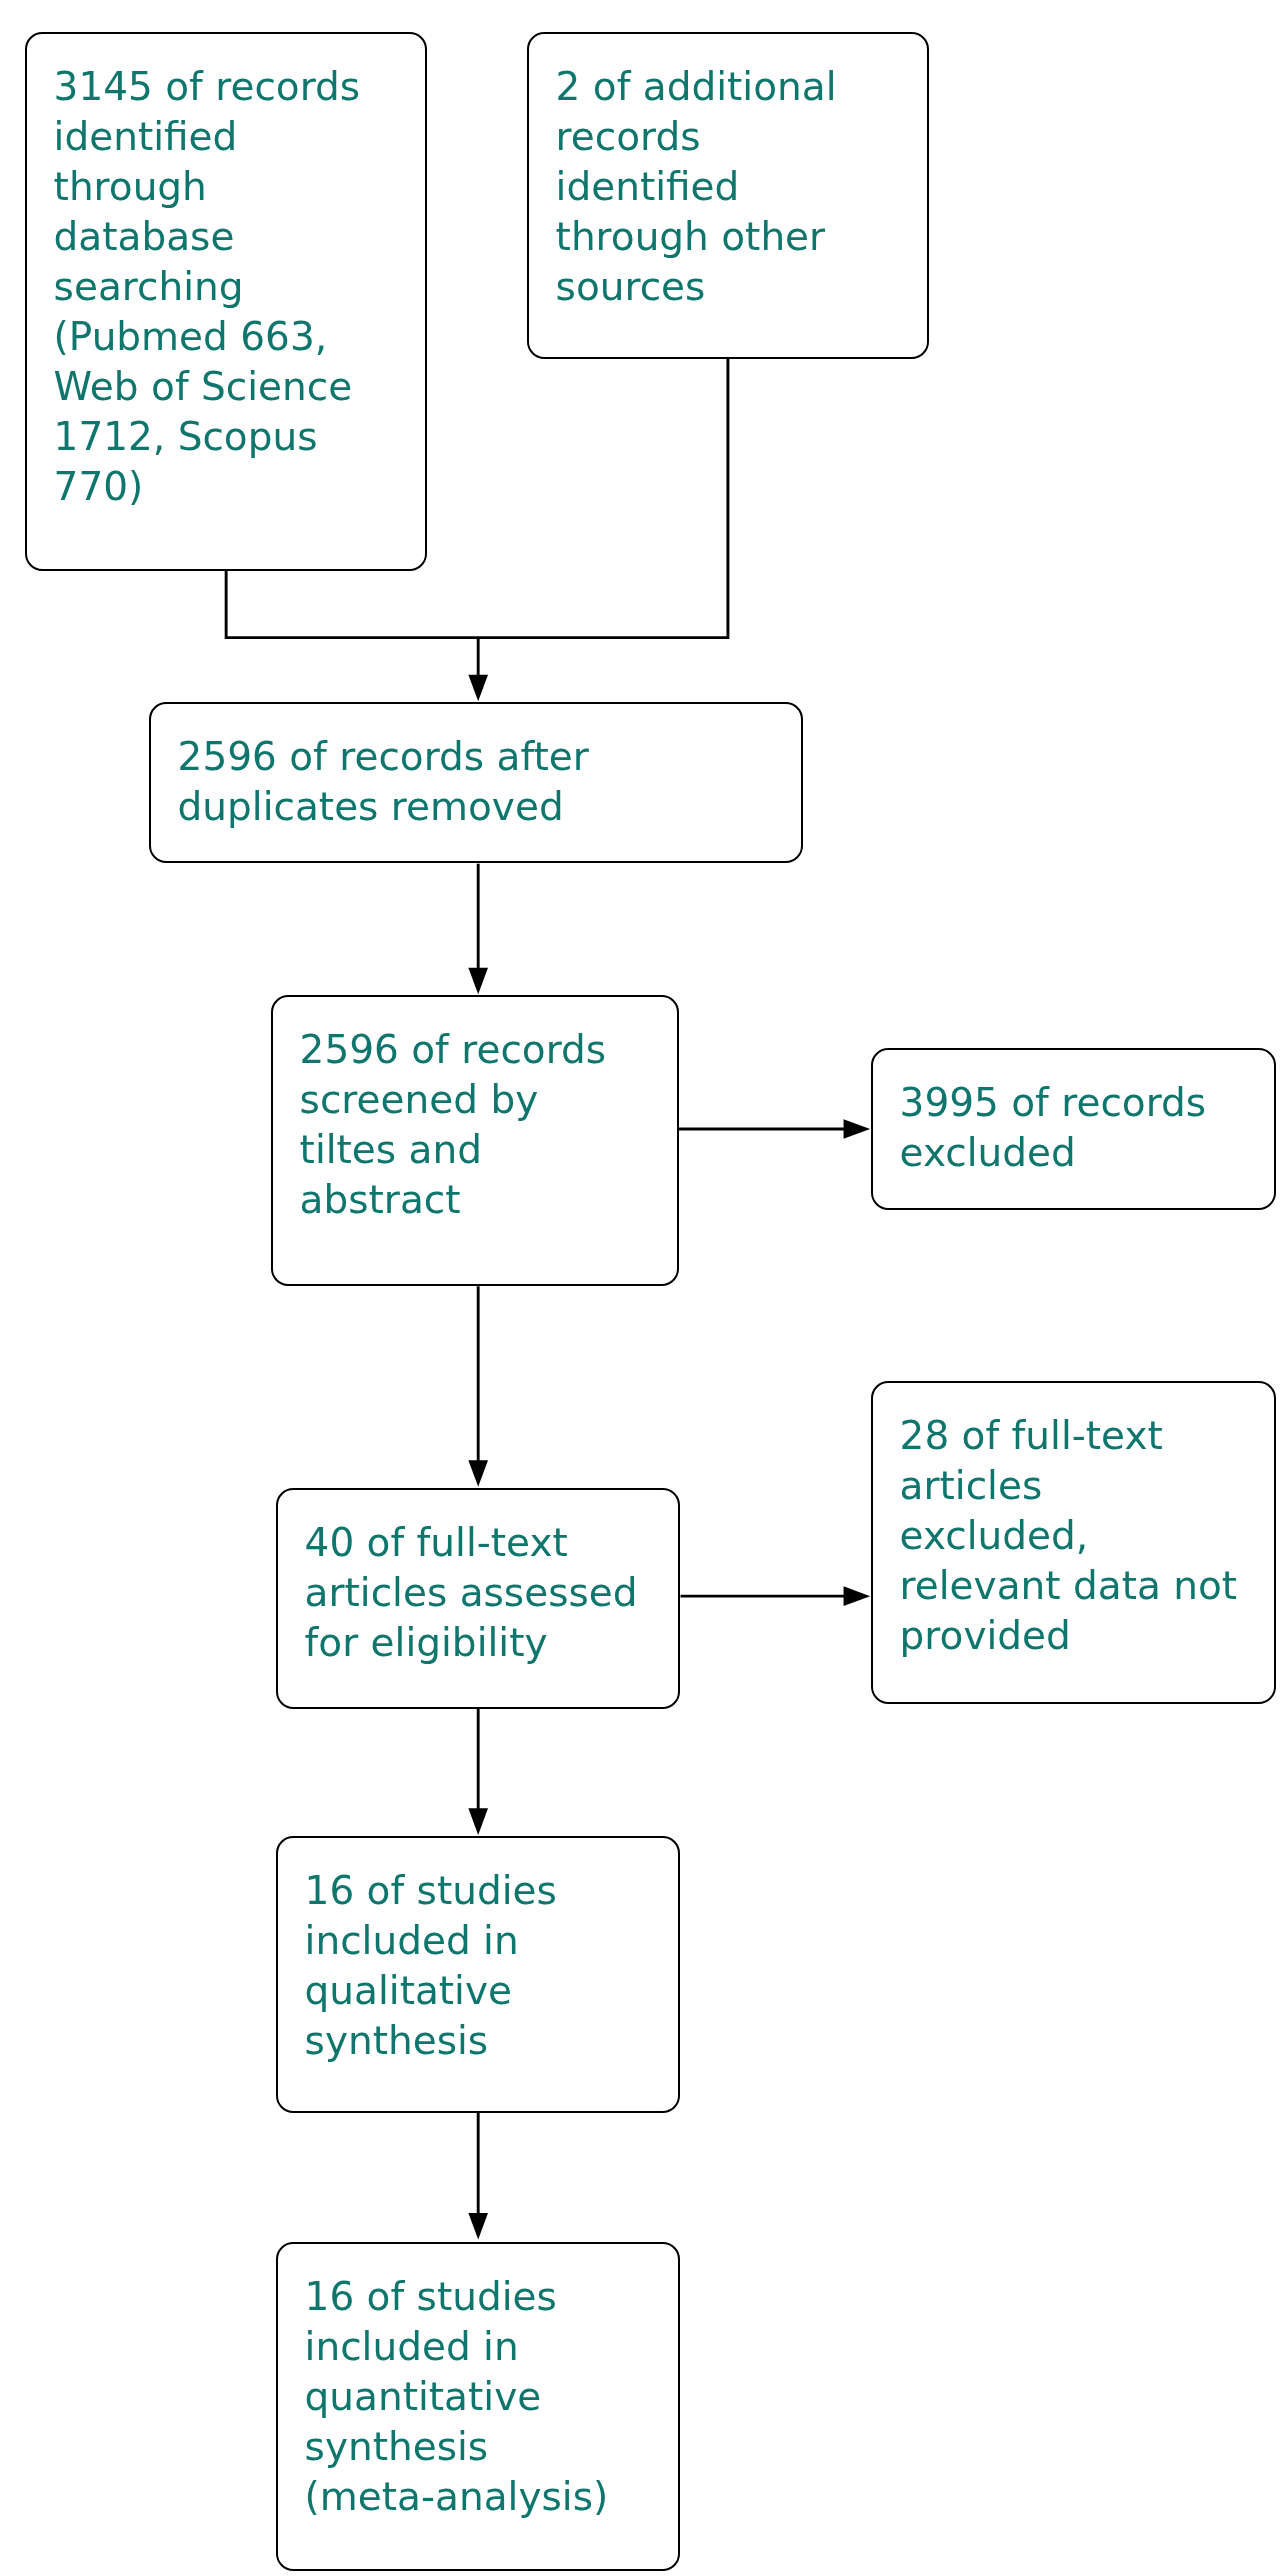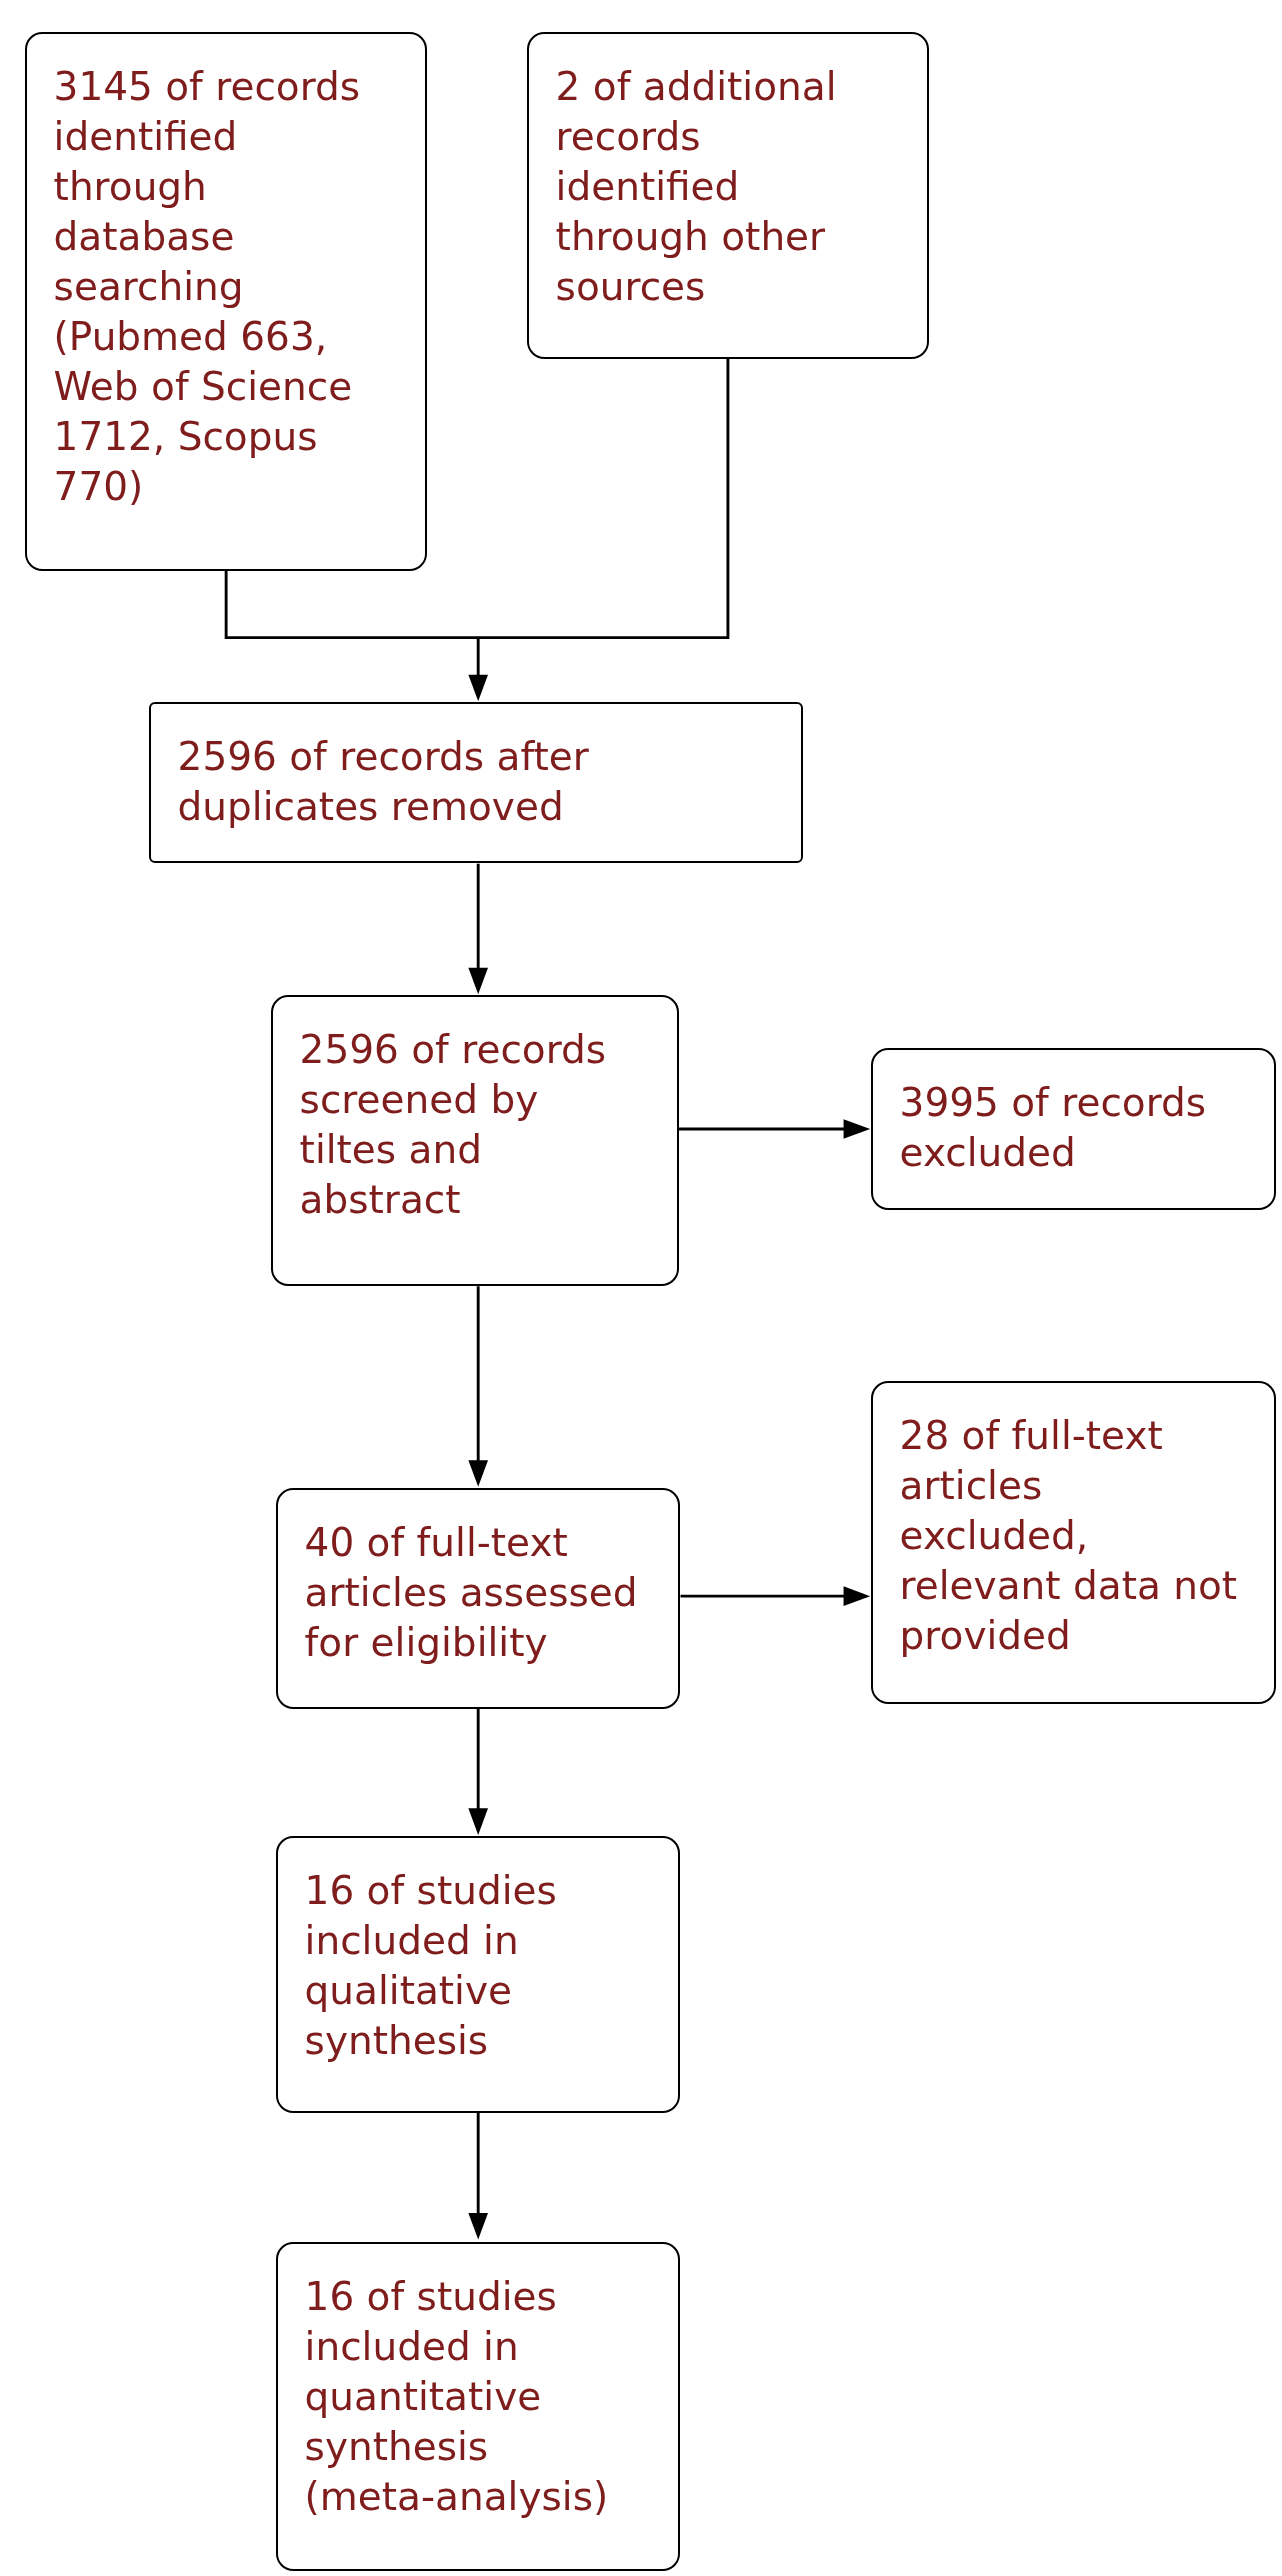--- a/index.html
+++ b/index.html
@@ -31,30 +31,30 @@
   .flow-box {
     position: absolute;
     box-sizing: border-box;
     background: #ffffff;
     border: 2.9px solid #000000;
     border-radius: 17.3px;
     padding: 28px 23px 11.6px 26.6px;
     overflow: hidden;
   }
   .flow-box-text {
-    color: #7f1d1d;
+    color: #0f766e;
     font-size: 39px;
     line-height: 50px;
     white-space: pre-line;
     letter-spacing: 0px;
   }
   
   .pos-a { left: 25px;   top: 32px;   width: 402px;  height: 539px; }
   .pos-b { left: 527px;  top: 32px;   width: 402px;  height: 327px; }
-  .pos-c { left: 149px;  top: 702px; width: 654px; height: 161px; border-radius: 6px; }
+  .pos-c { left: 149px;  top: 702px; width: 654px; height: 161px; }
   .pos-d { left: 271px;  top: 995px; width: 408px;  height: 291px; }
   .pos-e { left: 871px; top: 1048px; width: 405px;  height: 162px; }
   .pos-f { left: 276px;  top: 1488px; width: 404px;  height: 221px; }
   .pos-g { left: 871px; top: 1381px; width: 405px;  height: 323px; }
   .pos-h { left: 276px;  top: 1836px; width: 404px;  height: 277px; }
   .pos-i { left: 276px;  top: 2242px; width: 404px;  height: 329px; }
 </style>
 </head>
 <body>
 

